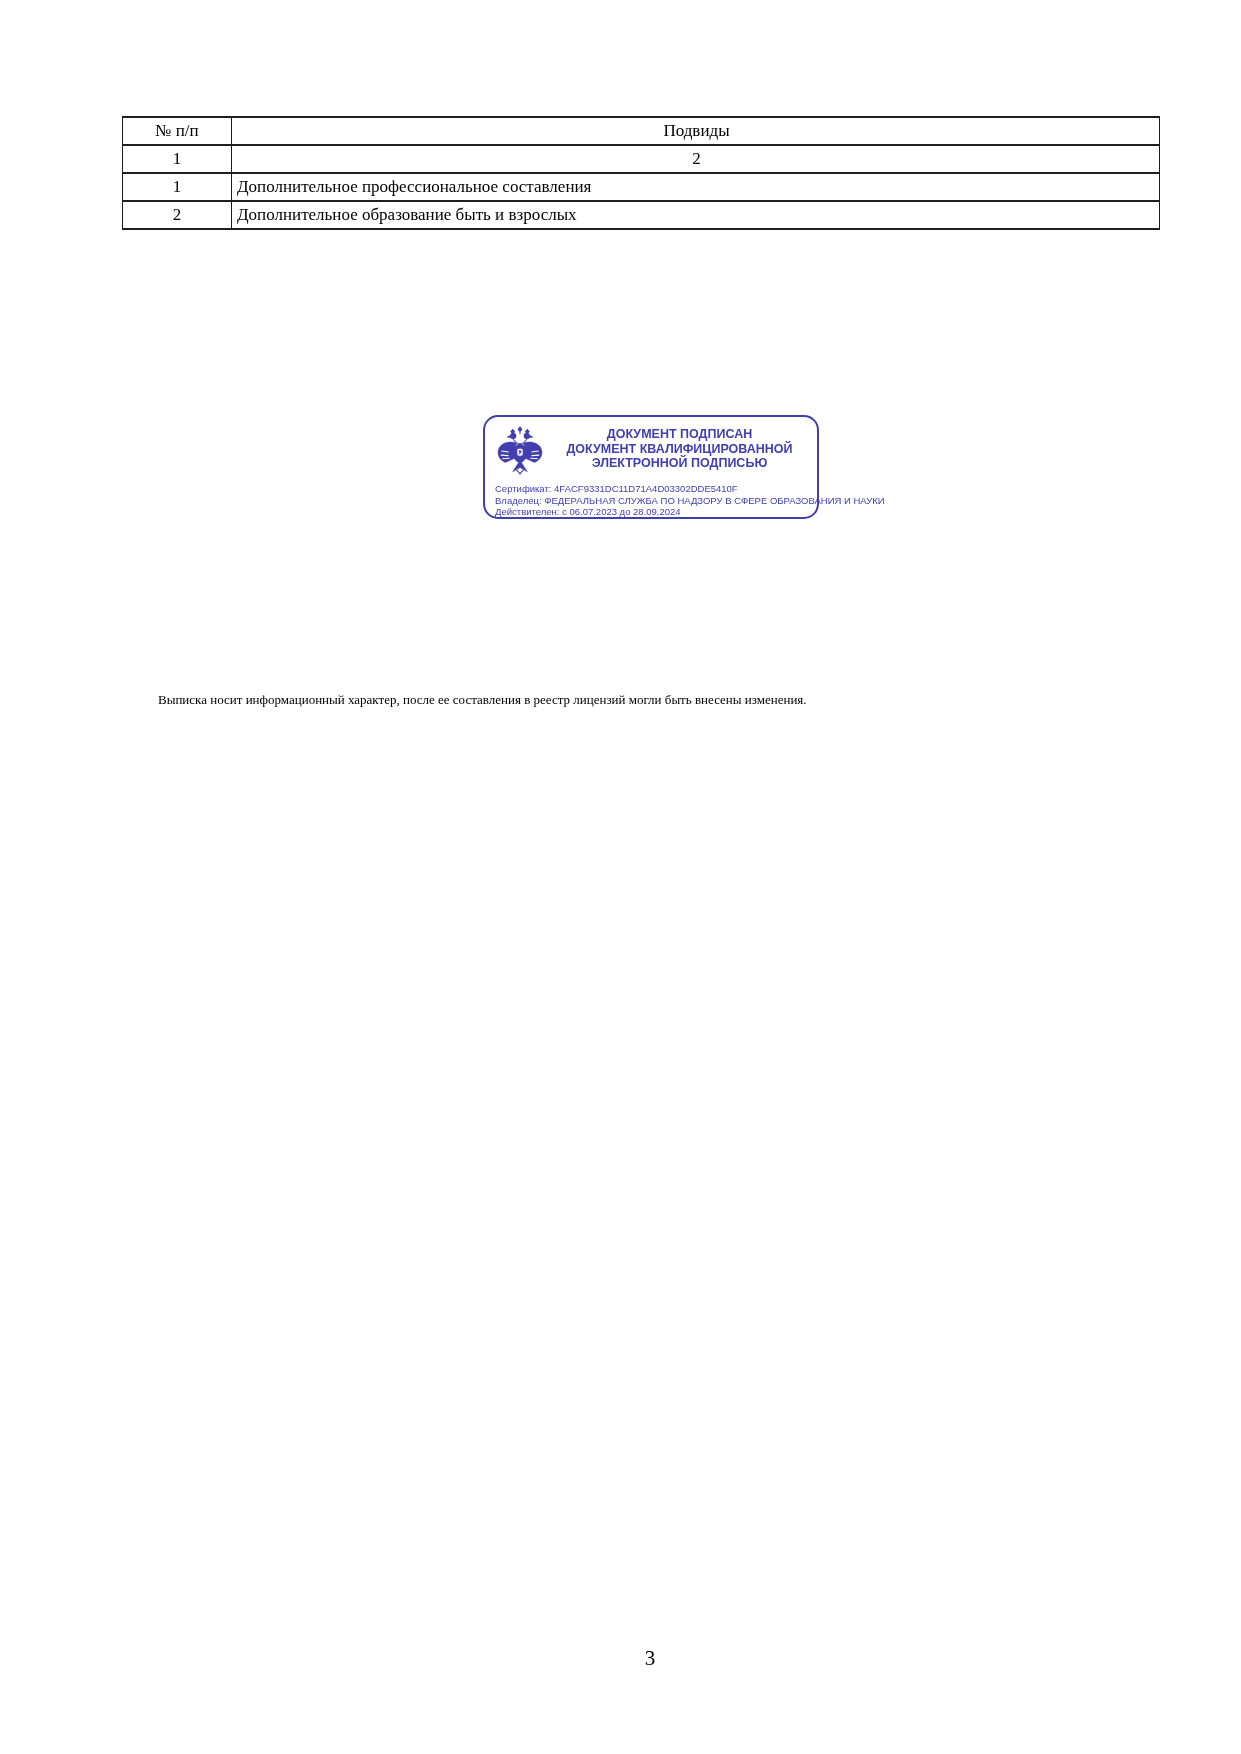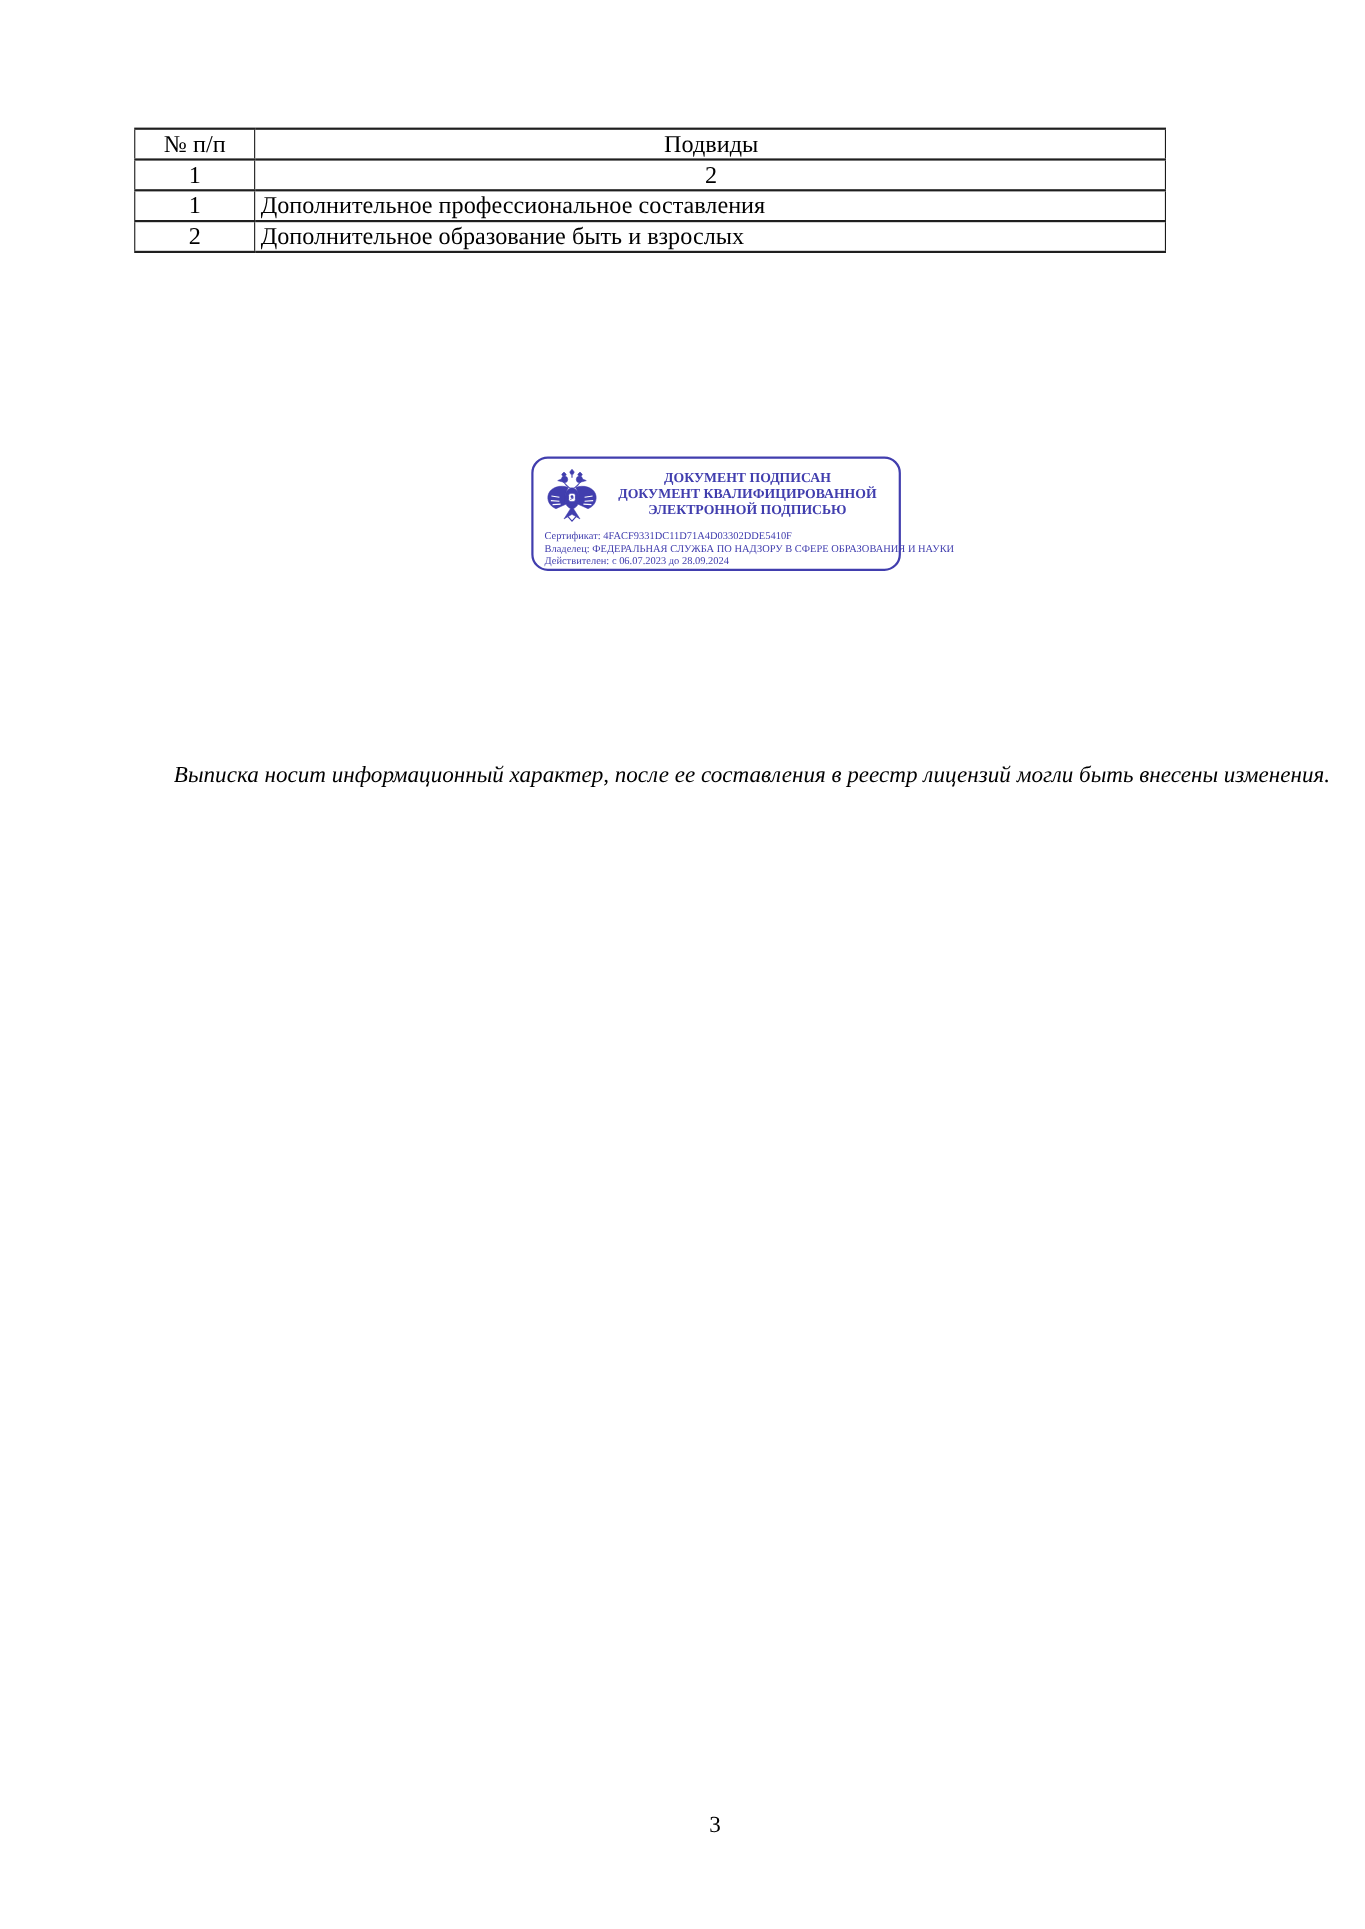--- a/index.html
+++ b/index.html
@@ -12,23 +12,23 @@
     font-family: "Liberation Serif", serif;
     color: #000000;
     overflow: hidden;
   }
 
   
   .subtypes-table {
     position: absolute;
     left: 122px;
     top: 116px;
-    width: 938px;
+    width: 1038px;
     border-collapse: collapse;
-    font-size: 22px;
+    font-size: 17px;
   }
   .subtypes-table td {
     border-left: 1px solid #1a1a1a;
     border-right: 1px solid #1a1a1a;
     border-top: 2px solid #1f1f1f;
     border-bottom: 2px solid #1f1f1f;
     height: 28px;
     padding: 0 3px;
     vertical-align: middle;
   }
@@ -50,21 +50,21 @@
   
   .stamp {
     position: absolute;
     left: 483px;
     top: 415px;
     width: 336px;
     height: 104px;
     border: 2px solid #413eae;
     border-radius: 15px;
     color: #413eae;
-    font-family: Liberation Serif, serif;
+    font-family: Liberation Sans, sans-serif;
   }
   .stamp-emblem {
     position: absolute;
     left: 9px;
     top: 7px;
     width: 52px;
     height: 56px;
   }
   .stamp-title {
     position: absolute;
@@ -86,23 +86,22 @@
     line-height: 11.5px;
     color: #413eae;
     white-space: nowrap;
   }
 
   
   .footnote {
     position: absolute;
     left: 158px;
     top: 692px;
-    font-size: 21px;
+    font-size: 13px;
     white-space: nowrap;
-    font-style: italic;
   }
 
   
   .page-number {
     position: absolute;
     left: 600px;
     top: 1646px;
     width: 100px;
     text-align: center;
     font-size: 21px;

